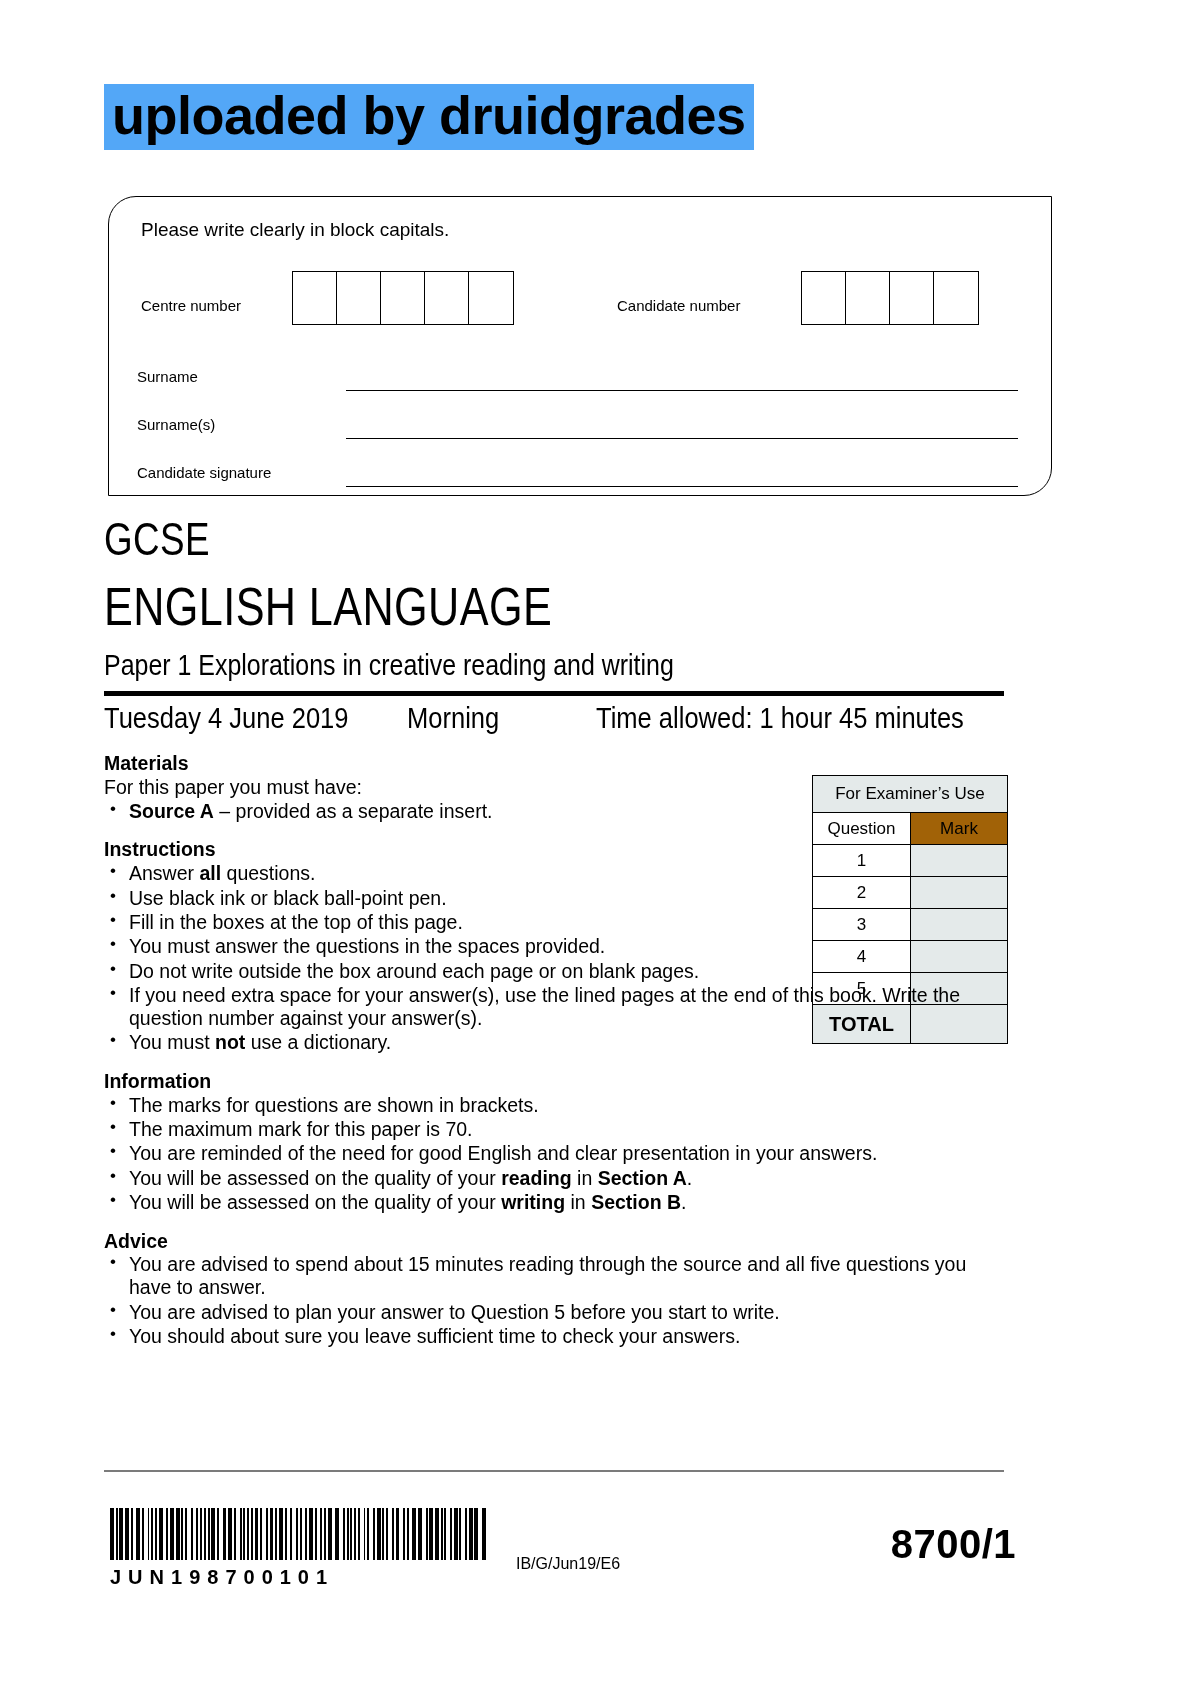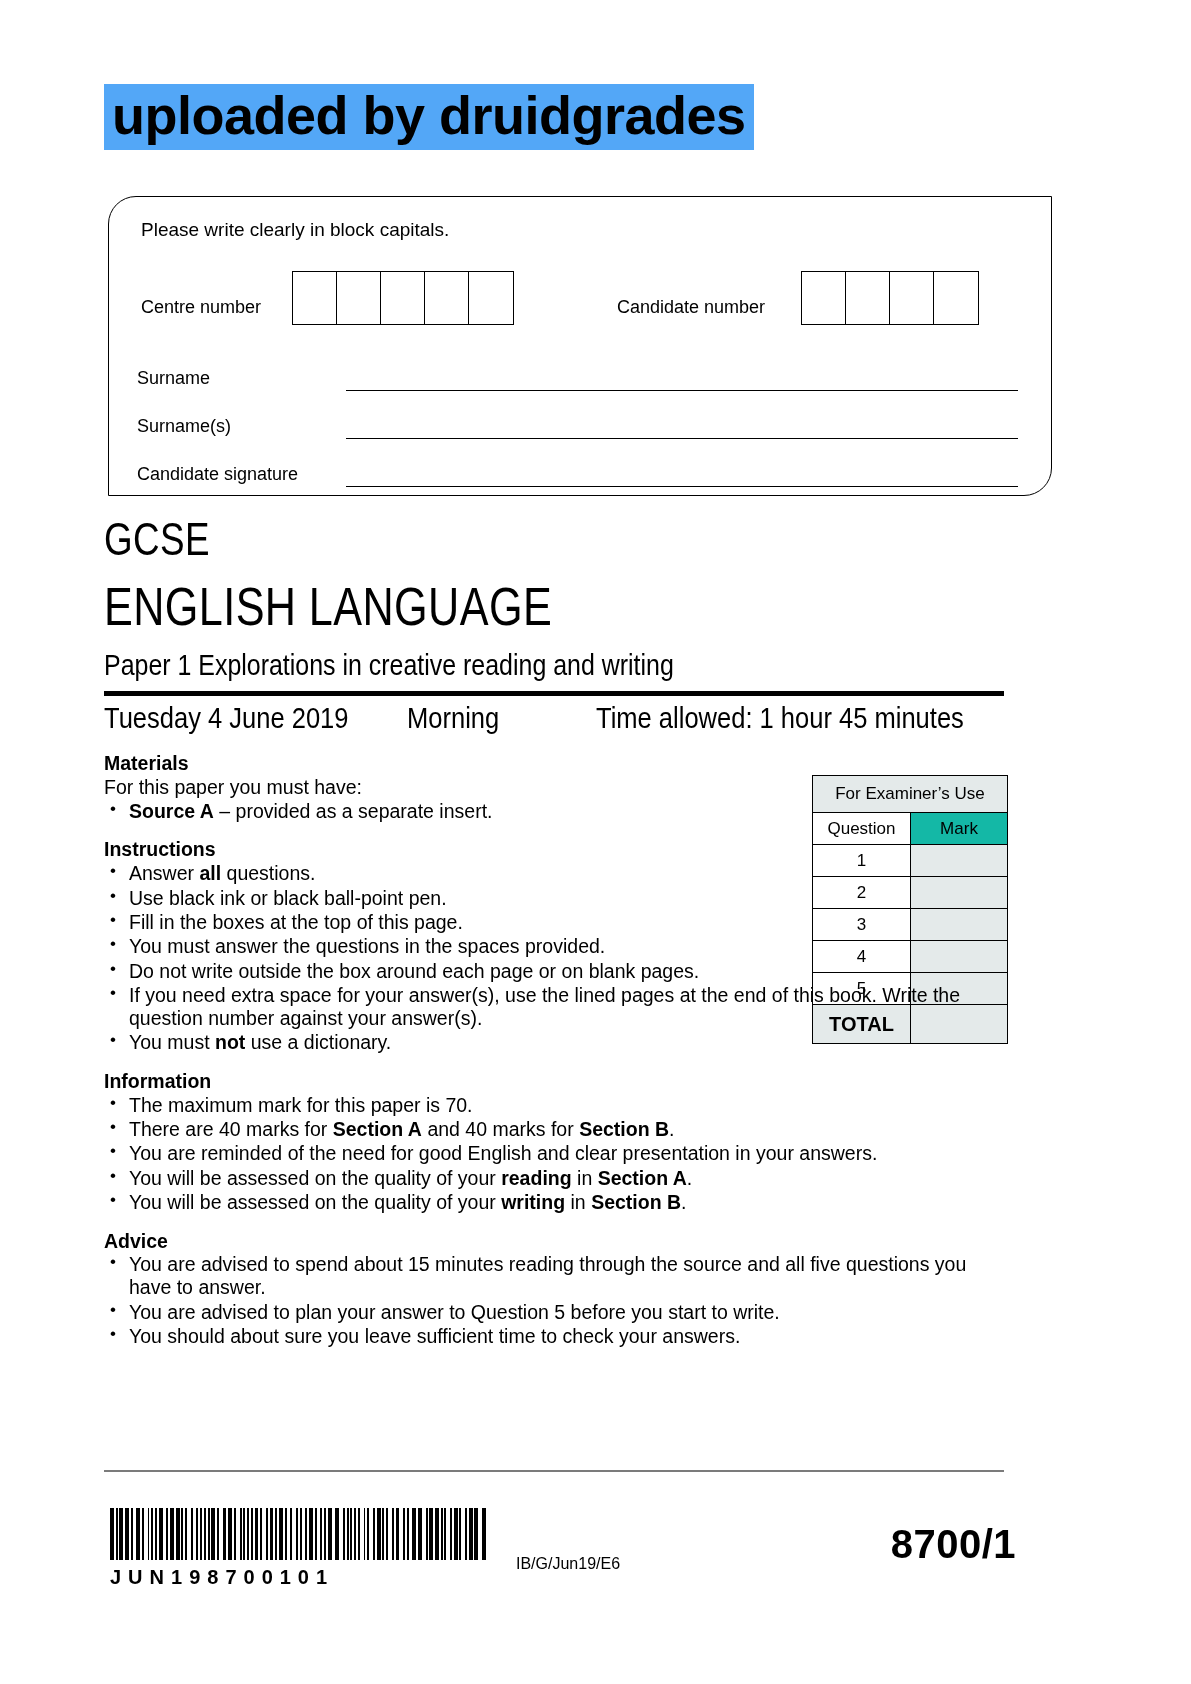--- a/index.html
+++ b/index.html
@@ -49,21 +49,21 @@
     box-sizing: border-box;
   }
   .details-note {
     position: absolute;
     left: 32px;
     top: 22px;
     font-size: 19px;
   }
   .row-label {
     position: absolute;
-    font-size: 18px;
+    font-size: 15px;
   }
   .boxgrid {
     position: absolute;
     display: flex;
     border: 1.5px solid #000;
     box-sizing: content-box;
   }
   .boxgrid .cell {
     width: 44px;
     height: 52px;
@@ -184,21 +184,21 @@
     height: 31px;
   }
   .exam-table .head-full {
     background: #e4eaea;
     height: 36px;
     font-size: 17px;
   }
   .exam-table .col-q { width: 98px; background: #ffffff; }
   .exam-table .col-m { width: 98px; background: #e4eaea; }
   .exam-table .hdr-q { background: #ffffff; }
-  .exam-table .hdr-m { background: #14b8a6; }
+  .exam-table .hdr-m { background: #a16207; }
   .exam-table .total-lbl {
     font-weight: 700;
     font-size: 20px;
     background: #e4eaea;
     height: 38px;
   }
   .exam-table .total-val { background: #e4eaea; height: 38px; }
 
   
   .rule-thin {
@@ -346,22 +346,22 @@
       <li><span>Use black ink or black ball-point pen.</span></li>
       <li><span>Fill in the boxes at the top of this page.</span></li>
       <li><span>You must answer the questions in the spaces provided.</span></li>
       <li><span>Do not write outside the box around each page or on blank pages.</span></li>
       <li><span>If you need extra space for your answer(s), use the lined pages at the end of this book.  Write the question number against your answer(s).</span></li>
       <li><span>You must </span><b>not</b><span> use a dictionary.</span></li>
     </ul>
 
     <div class="sec-head">Information</div>
     <ul class="bullets">
+      <li><span>The marks for questions are shown in brackets.</span></li>
       <li><span>The maximum mark for this paper is 70.</span></li>
-      <li><span>There are 40 marks for </span><b>Section A</b><span> and 40 marks for </span><b>Section B</b><span>.</span></li>
       <li><span>You are reminded of the need for good English and clear presentation in your answers.</span></li>
       <li><span>You will be assessed on the quality of your </span><b>reading</b><span> in </span><b>Section A</b><span>.</span></li>
       <li><span>You will be assessed on the quality of your </span><b>writing</b><span> in </span><b>Section B</b><span>.</span></li>
     </ul>
 
     <div class="sec-head">Advice</div>
     <ul class="bullets">
       <li><span>You are advised to spend about 15 minutes reading through the source and all five questions you have to answer.</span></li>
       <li><span>You are advised to plan your answer to Question 5 before you start to write.</span></li>
       <li><span>You should about sure you leave sufficient time to check your answers.</span></li>

